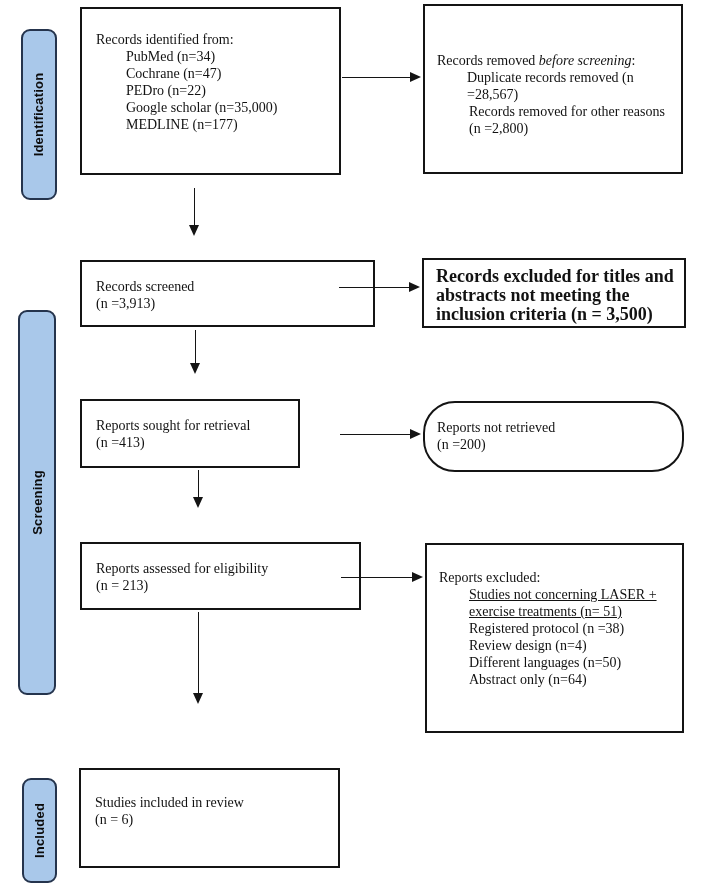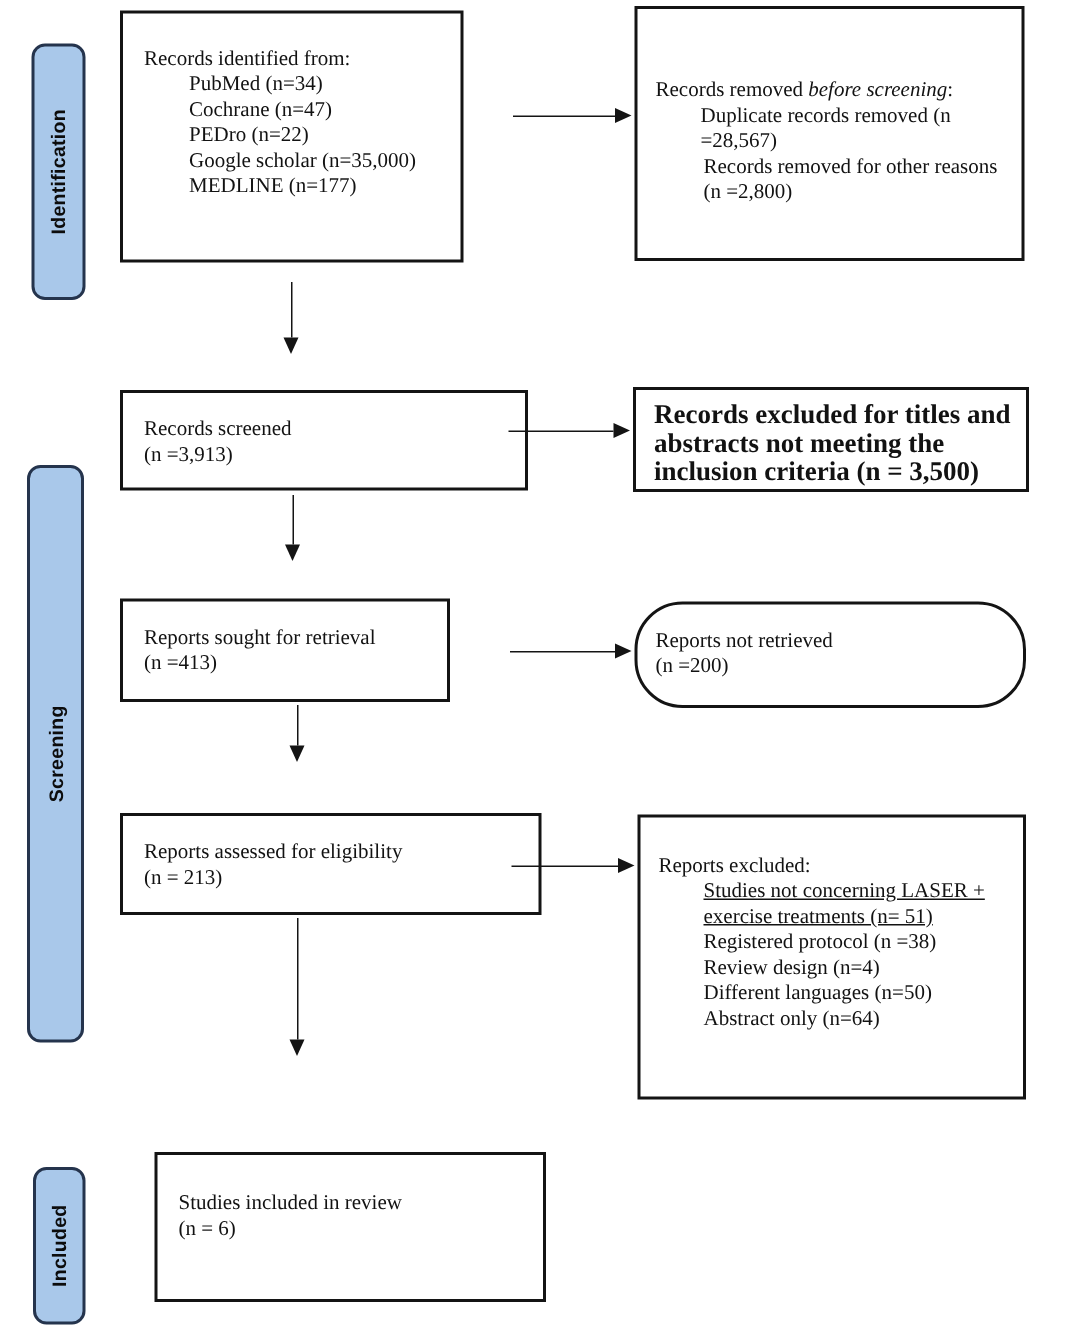--- a/index.html
+++ b/index.html
@@ -45,45 +45,45 @@
   <div class="stage" style="left:21px; top:29px; width:36px; height:171px;">
     <span class="stage-label">Identification</span>
   </div>
   <div class="stage" style="left:18px; top:310px; width:38px; height:385px;">
     <span class="stage-label">Screening</span>
   </div>
   <div class="stage" style="left:22px; top:778px; width:35px; height:105px;">
     <span class="stage-label">Included</span>
   </div>
 
-  <div class="box" style="left:80px; top:7px; width:229px; height:168px; padding:22px 8px 0 14px;">
+  <div class="box" style="left:80px; top:7px; width:261px; height:168px; padding:22px 8px 0 14px;">
     <div>Records identified from:</div>
     <div class="indent">PubMed (n=34)</div>
     <div class="indent">Cochrane (n=47)</div>
     <div class="indent">PEDro (n=22)</div>
     <div class="indent">Google scholar (n=35,000)</div>
     <div class="indent">MEDLINE (n=177)</div>
   </div>
 
-  <div class="box" style="left:80px; top:260px; width:272px; height:67px; padding:16px 8px 0 14px;">
+  <div class="box" style="left:80px; top:260px; width:295px; height:67px; padding:16px 8px 0 14px;">
     <div>Records screened</div>
     <div>(n =3,913)</div>
   </div>
 
   <div class="box" style="left:80px; top:399px; width:220px; height:69px; padding:16px 8px 0 14px;">
     <div>Reports sought for retrieval</div>
     <div>(n =413)</div>
   </div>
 
   <div class="box" style="left:80px; top:542px; width:281px; height:68px; padding:16px 8px 0 14px;">
     <div>Reports assessed for eligibility</div>
     <div>(n = 213)</div>
   </div>
 
-  <div class="box" style="left:79px; top:768px; width:261px; height:100px; padding:24px 8px 0 14px;margin-left:24px;">
+  <div class="box" style="left:79px; top:768px; width:261px; height:100px; padding:24px 8px 0 14px;">
     <div>Studies included in review</div>
     <div>(n = 6)</div>
   </div>
 
   <div class="box" style="left:423px; top:4px; width:260px; height:170px; padding:46px 6px 0 12px;">
     <div>
       <span>Records removed </span><em>before screening</em><span>:</span>
     </div>
     <div class="indent" style="width:208px;">Duplicate records removed (n =28,567)</div>
     <div class="indent" style="width:208px;margin-left:32px;">Records removed for other reasons (n =2,800)</div>

